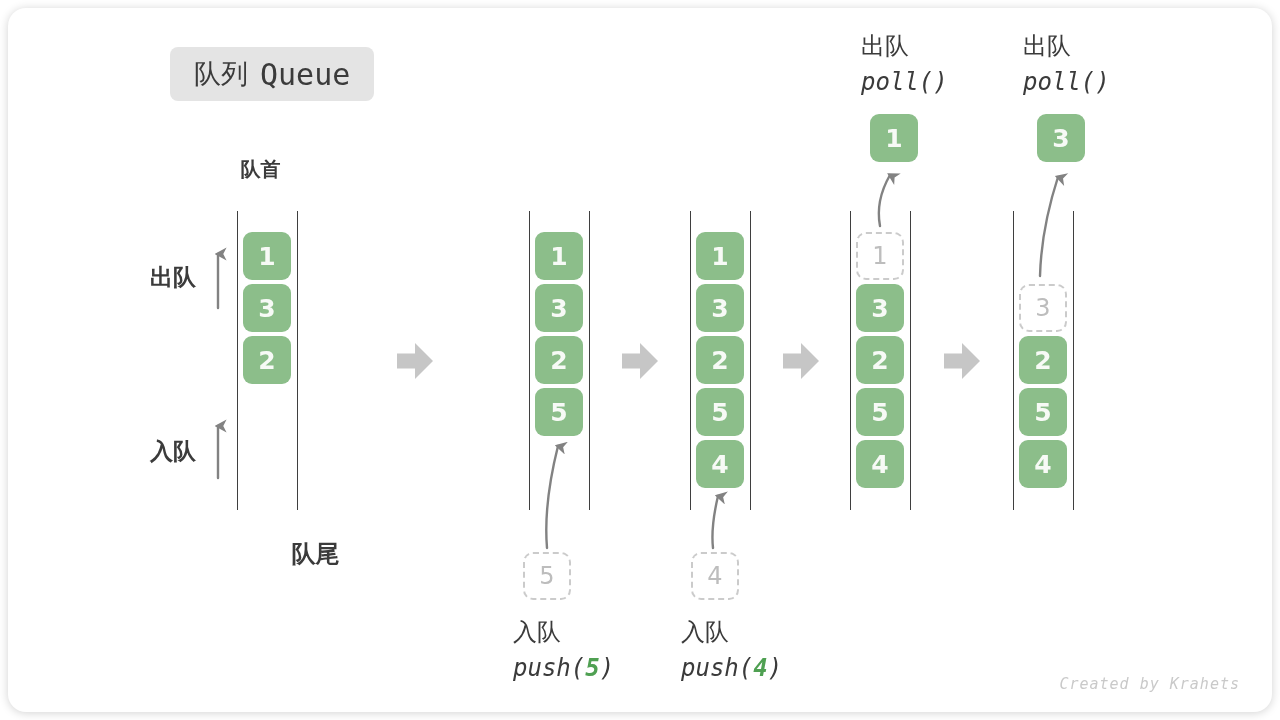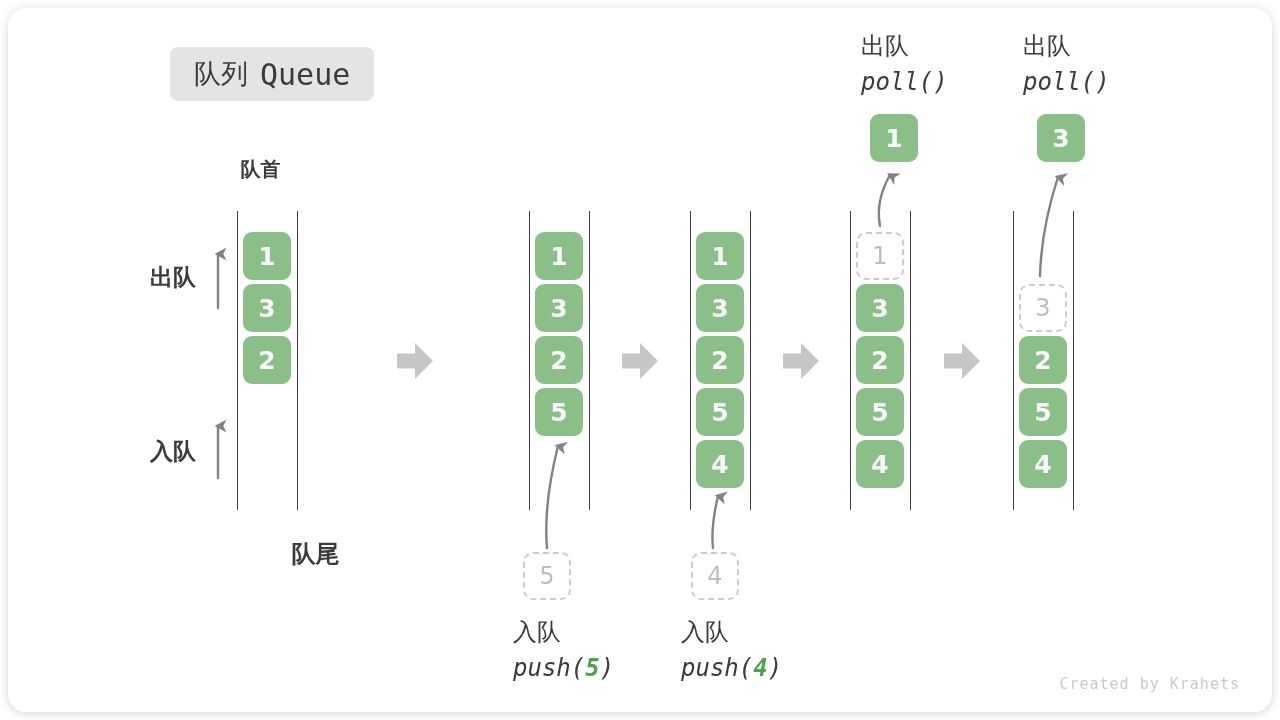--- a/index.html
+++ b/index.html
@@ -57,20 +57,21 @@
   .digit-green{color:var(--accent-digit-green);font-weight:700;}
   .step-arrow{
     position:absolute;width:36px;height:36px;background:var(--block-arrow-gray);
     clip-path:polygon(0 29%,50% 29%,50% 0,100% 50%,50% 100%,50% 71%,0 71%);
   }
   #overlay{position:absolute;left:0;top:0;pointer-events:none;}
   .watermark{
     position:absolute;right:40px;top:675px;
     font-family:"DejaVu Sans Mono",monospace;font-size:15px;color:var(--watermark-gray);
     letter-spacing:1px;
+    font-style:italic;
   }
 </style>
 </head>
 <body>
 
 <div id="canvas">
   <div class="card"></div>
 
   <div class="title-badge">
     <span class="title-zh">队列</span>

